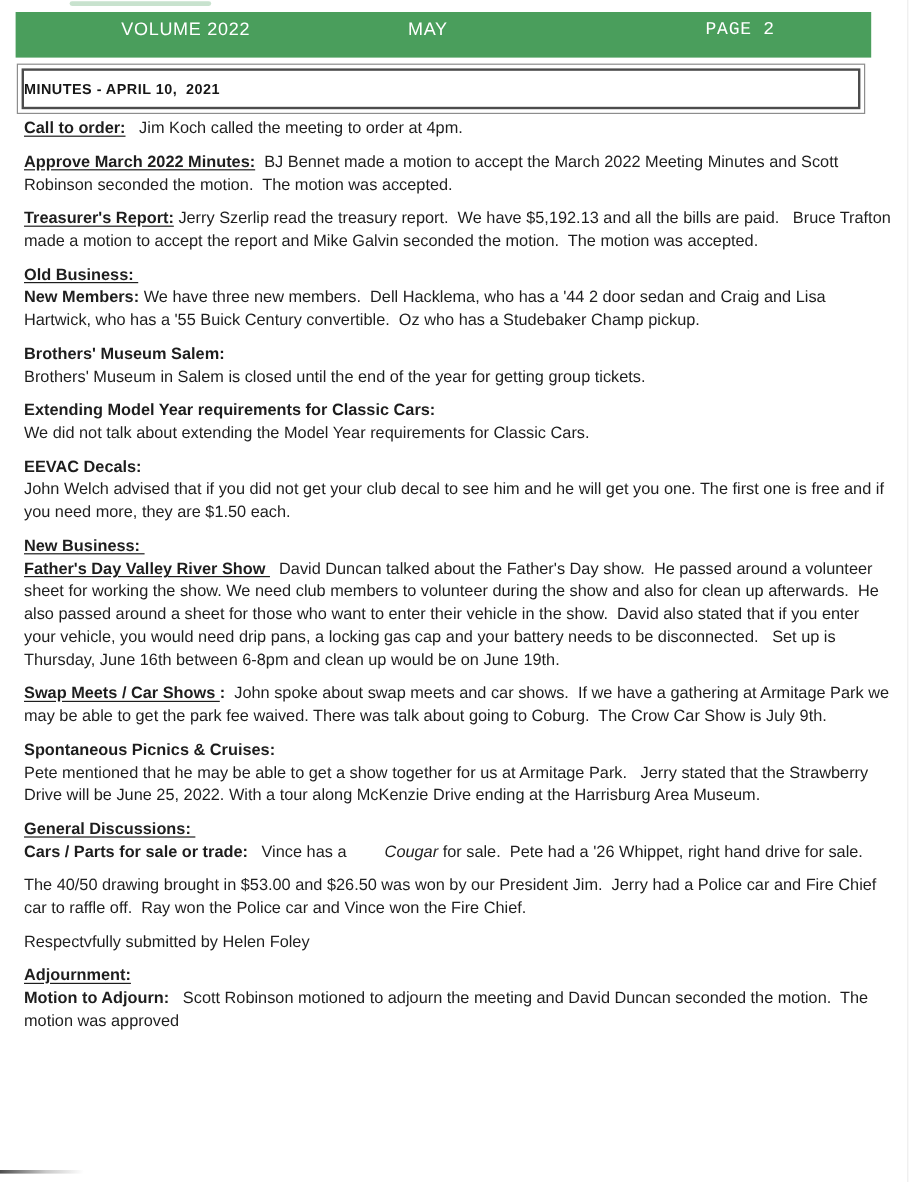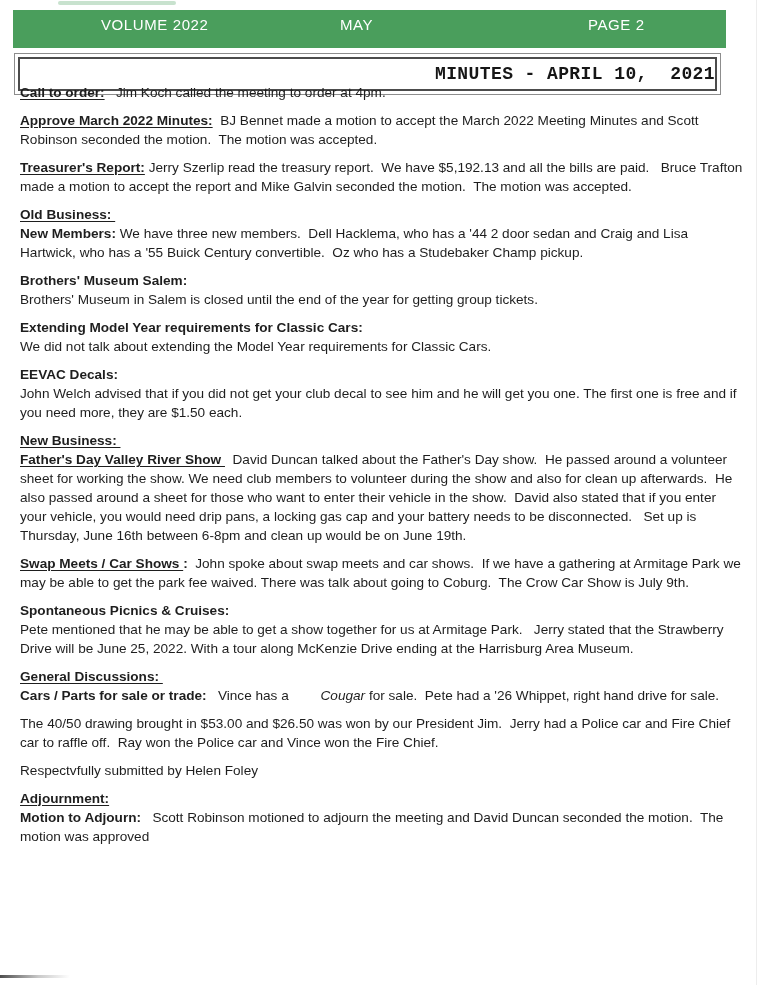--- a/index.html
+++ b/index.html
@@ -29,48 +29,47 @@
     position: absolute;
     top: 0;
     line-height: 30px;
     font-size: 15px;
     letter-spacing: 0.6px;
     color: #ffffff;
     white-space: pre;
   }
   .masthead .vol    { left: 88px; }
   .masthead .month  { left: 327px; }
-  .masthead .pageno { left: 575px; }
+  .masthead .pageno { left: 575px; font-family: Liberation Mono, monospace; }
   
   .title-box {
     position: absolute;
     left: 14px;
     top: 53px;
     width: 699px;
     border: 1px solid #8d8d8d;
     padding: 3px;
     background: #ffffff;
   }
   .title-inner {
     border: 2px solid #4c4c4c;
     height: 30px;
     line-height: 30px;
-    text-align: right;
-    font-size: 18px;
+    text-align: left;
+    font-size: 12px;
     font-weight: 700;
     letter-spacing: 0.4px;
     color: #161616;
     white-space: pre;
-    font-family: Liberation Mono, monospace;
   }
   
   .body {
     position: absolute;
     left: 20px;
-    top: 83px;
+    top: 97px;
     width: 724px;
     font-size: 13.6px;
     line-height: 19px;
   }
   .body p {
     margin: 0 0 9px 0;
     white-space: pre-wrap;
   }
   .body .b { font-weight: 700; }
   .body .u { text-decoration: underline; text-underline-offset: 2px; }

